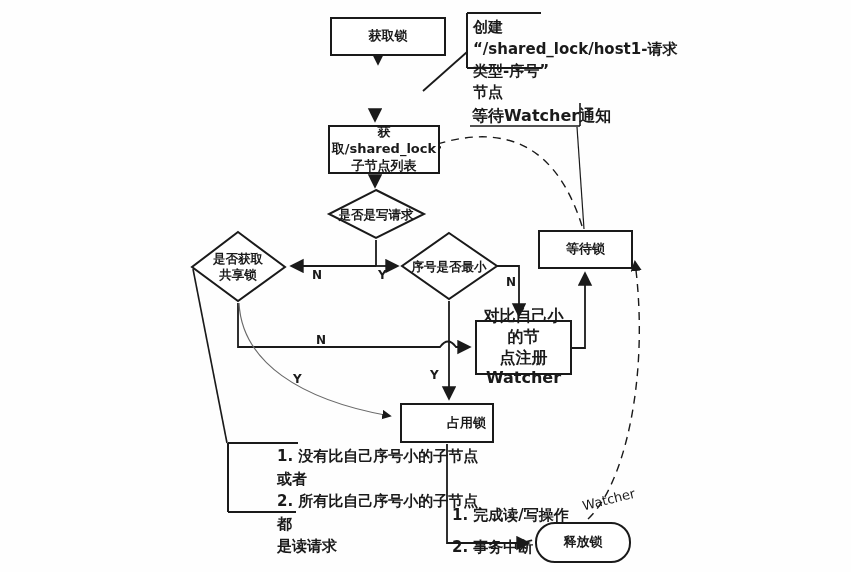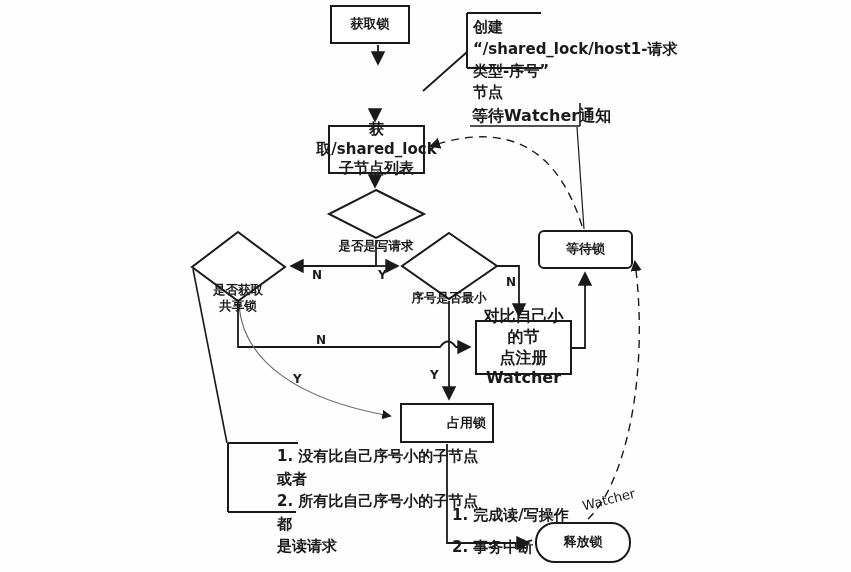--- a/index.html
+++ b/index.html
@@ -8,21 +8,21 @@
     font-family:"DejaVu Sans","Liberation Sans",sans-serif;color:#1a1a1a;overflow:hidden;
   }
   svg.wires{position:absolute;left:0;top:0;z-index:1;}
   .box{
     position:absolute;box-sizing:border-box;border:2px solid #1a1a1a;background:#fff;
     display:flex;align-items:center;justify-content:center;text-align:center;
     font-size:13px;font-weight:bold;white-space:pre-line;line-height:1.3;z-index:2;
   }
   .dlabel{
     position:absolute;text-align:center;font-size:12.5px;font-weight:bold;
-    white-space:pre-line;line-height:1.25;z-index:2;margin-top:31px;
+    white-space:pre-line;line-height:1.25;z-index:2;
   }
   .elabel{position:absolute;font-size:12px;font-weight:bold;z-index:3;}
   .note{position:absolute;font-size:15px;font-weight:bold;white-space:pre-line;line-height:1.5;z-index:2;}
   .note.light{font-weight:normal;}
 </style>
 </head>
 <body>
 
 <div class="canvas">
 
@@ -55,27 +55,27 @@
 
     <path d="M467,13 L541,13 M467,13 L467,68 M467,68 L541,68" stroke="#1a1a1a" stroke-width="2" fill="none"></path>
     <path d="M228,443 L298,443 M228,443 L228,512 M228,512 L296,512" stroke="#1a1a1a" stroke-width="2" fill="none"></path>
     <path d="M470,126 L580,126 M580,103 L580,126" stroke="#1a1a1a" stroke-width="1.6" fill="none"></path>
 
     <polygon points="376,190 424,214 376,238 329,214" fill="#ffffff" stroke="#1a1a1a" stroke-width="2"></polygon>
     <polygon points="238,232 285,267 238,301 192,267" fill="#ffffff" stroke="#1a1a1a" stroke-width="2"></polygon>
     <polygon points="449,233 497,266 449,299 402,266" fill="#ffffff" stroke="#1a1a1a" stroke-width="2"></polygon>
   </svg>
 
-  <div class="box" style="left:330px;top:5px;width:80px;height:39px;">获取锁</div>
+  <div class="box" style="left:330px;top:17px;width:116px;height:39px;">获取锁</div>
 
 
-  <div class="box" style="left:328px;top:125px;width:97px;height:49px;font-size:15px;text-align:center;">获取/shared_lock
+  <div class="box" style="left:328px;top:125px;width:112px;height:49px;font-size:13px;text-align:center;">获取/shared_lock
 子节点列表</div>
 
-  <div class="box" style="left:538px;top:230px;width:95px;height:39px;border-radius:6px;">等待锁</div>
+  <div class="box" style="left:538px;top:230px;width:95px;height:39px;">等待锁</div>
 
   <div class="box" style="left:475px;top:320px;width:97px;height:55px;font-size:16px;">对比自己小的节
 点注册Watcher</div>
 
   <div class="box" style="left:400px;top:403px;width:94px;height:40px;padding-left:39px;">占用锁</div>
 
   <div class="box" style="left:535px;top:522px;width:96px;height:41px;border-radius:20px;">释放锁</div>
 
   <div class="dlabel" style="left:326px;top:207px;width:100px;">是否是写请求</div>
 

